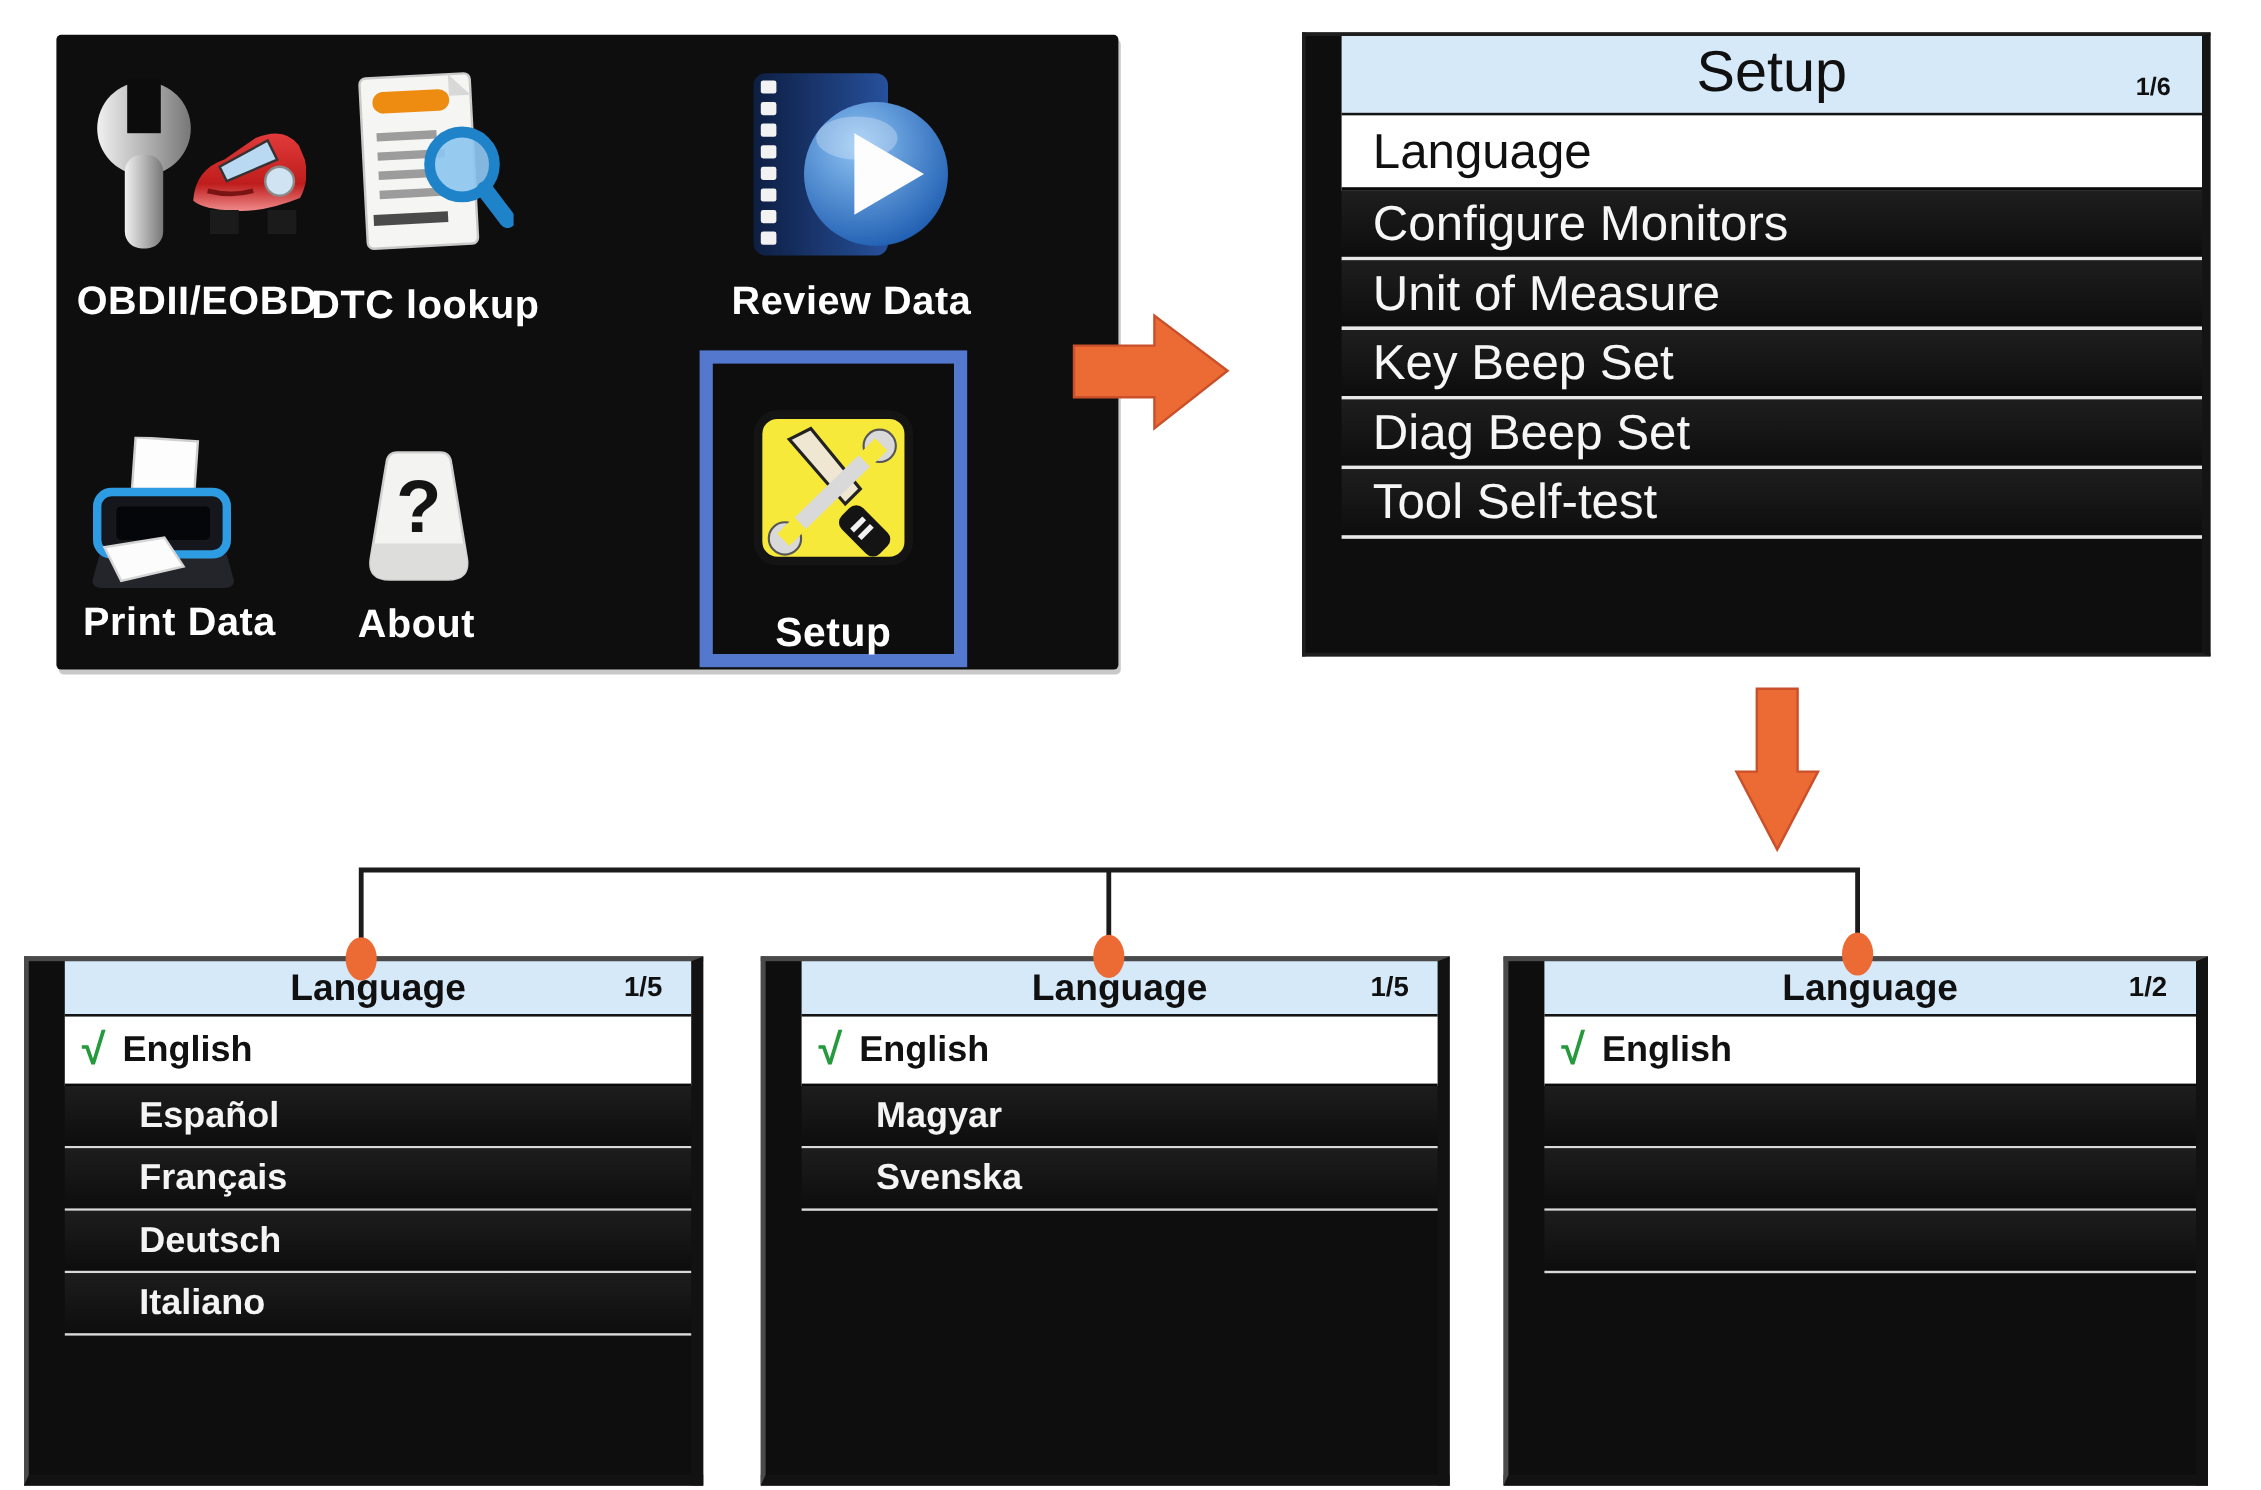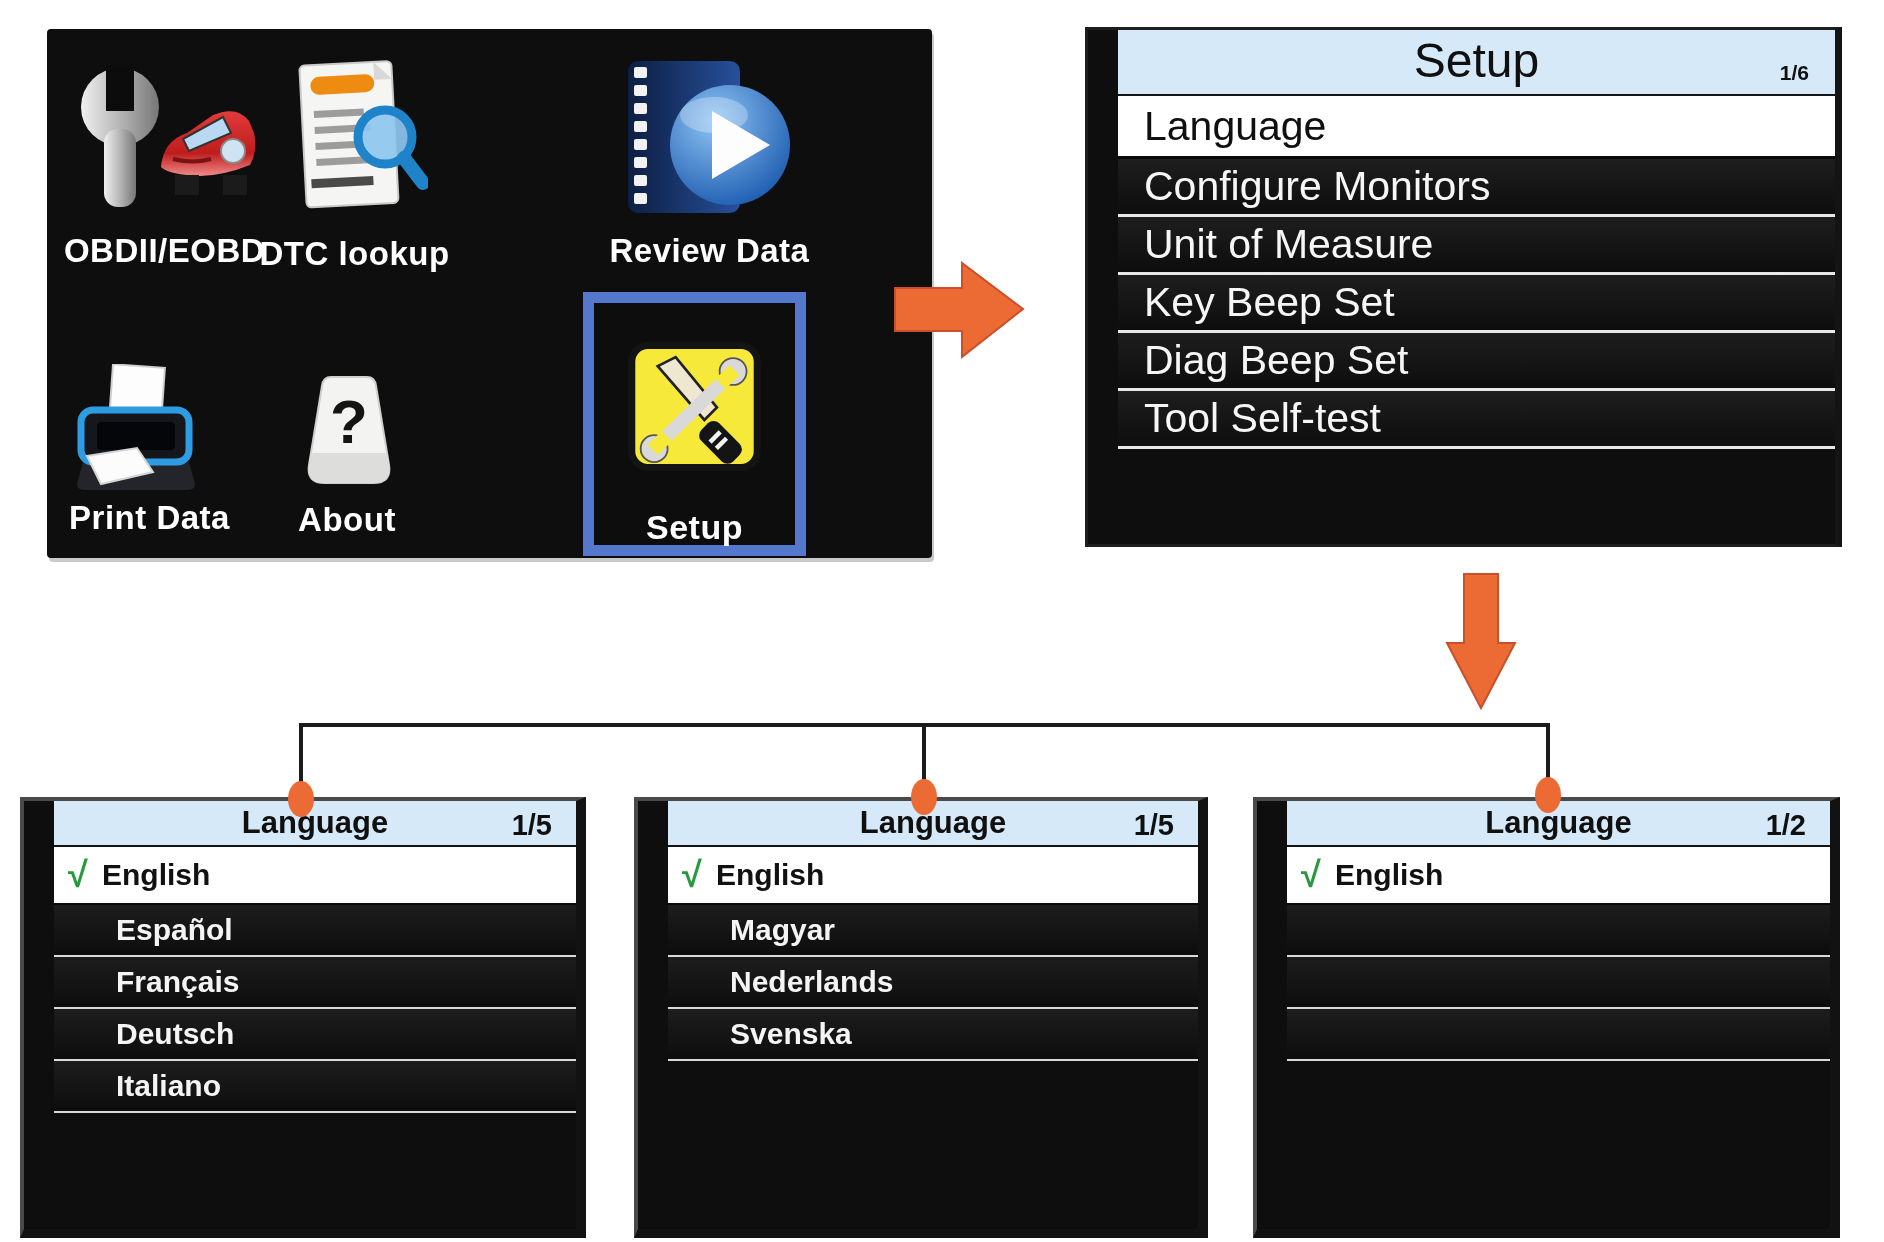--- a/index.html
+++ b/index.html
@@ -29,21 +29,21 @@
   .setupscr .scr-page{right:26px;bottom:9px;font-size:21px;font-weight:600;}
   .srow{height:55px;line-height:55px;background:linear-gradient(180deg,#1e1e1e,#0d0d0d);
         color:#f6f6f6;font-size:41px;font-weight:500;padding-left:26px;
         border-bottom:3px solid #e8e8e8;}
   .srow.selected{height:60px;line-height:60px;background:#ffffff;color:#101010;border-bottom:3px solid #0a0a0a;}
 
   
   .langscr{top:797px;height:441px;border:4px solid #4a4a4a;border-right:10px solid #121212;border-bottom:9px solid #121212;}
   .langscr .scr-header{height:44px;}
   .langscr .scr-title{line-height:44px;font-size:31px;font-weight:600;}
-  .langscr .scr-page{right:24px;top:8px;font-size:29px;font-weight:600;}
+  .langscr .scr-page{right:24px;top:8px;font-size:23px;font-weight:600;}
   .lrow{height:50px;line-height:50px;background:linear-gradient(180deg,#1d1d1d,#0d0d0d);
         color:#f4f4f4;font-size:30px;font-weight:600;padding-left:62px;
         border-bottom:2px solid #d9d9d9;}
   .lrow.selected{height:56px;line-height:56px;background:#ffffff;color:#111;display:flex;
                  align-items:center;padding-left:0;border-bottom:2px solid #0a0a0a;}
   .check{display:inline-block;width:48px;text-align:center;color:#249a3d;font-size:36px;font-weight:700;}
 
   .overlay{left:0;top:0;width:1884px;height:1242px;pointer-events:none;}
 </style>
 </head>
@@ -196,21 +196,20 @@
   <div class="abs screen langscr" style="left:634px;width:574px">
     <div class="scr-header">
       <div class="scr-title">Language</div>
       <div class="scr-page">1/5</div>
     </div>
     <div class="lrow selected">
       <span class="check">√</span>
       <span>English</span>
     </div>
     <div class="lrow">Magyar</div>
-    <div class="lrow">Nederlands</div>
     <div class="lrow">Svenska</div>
   </div>
 
   <div class="abs screen langscr" style="left:1253px;width:587px">
     <div class="scr-header">
       <div class="scr-title">Language</div>
       <div class="scr-page">1/2</div>
     </div>
     <div class="lrow selected">
       <span class="check">√</span>

